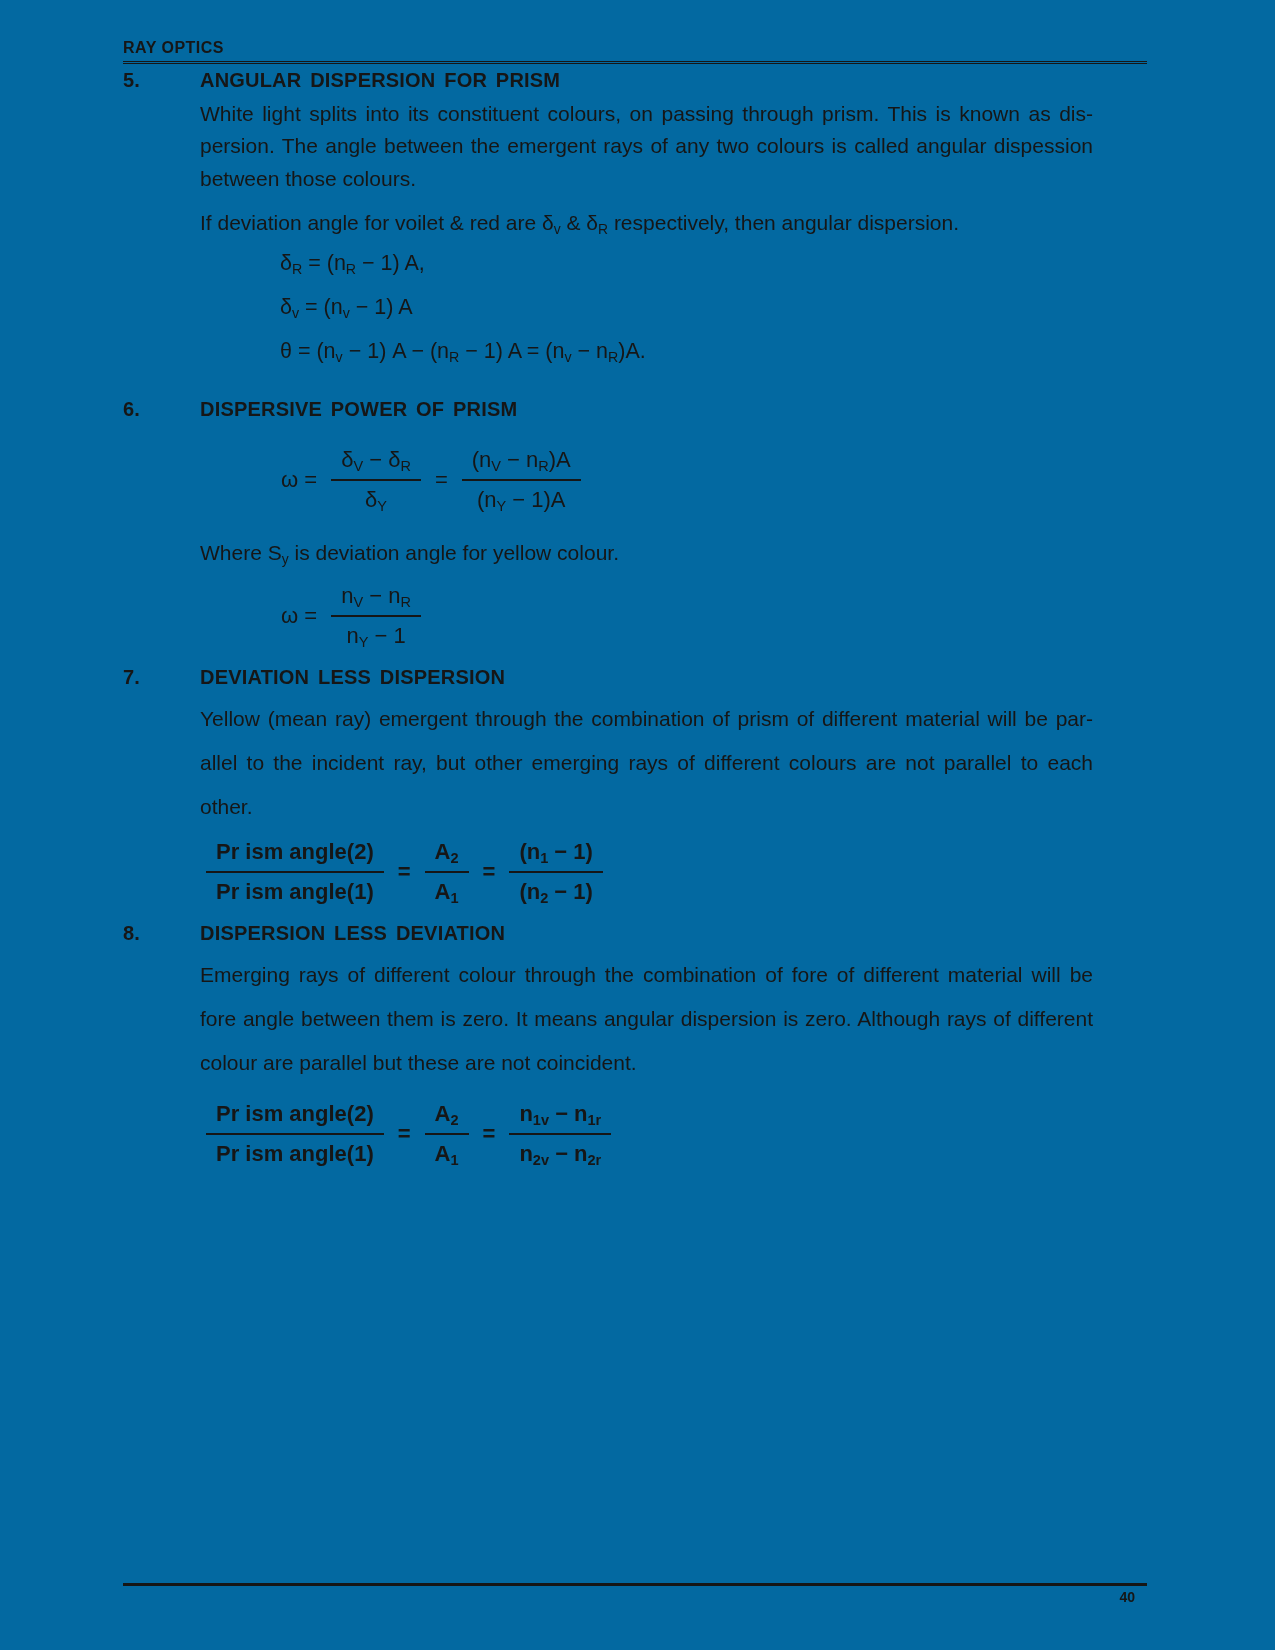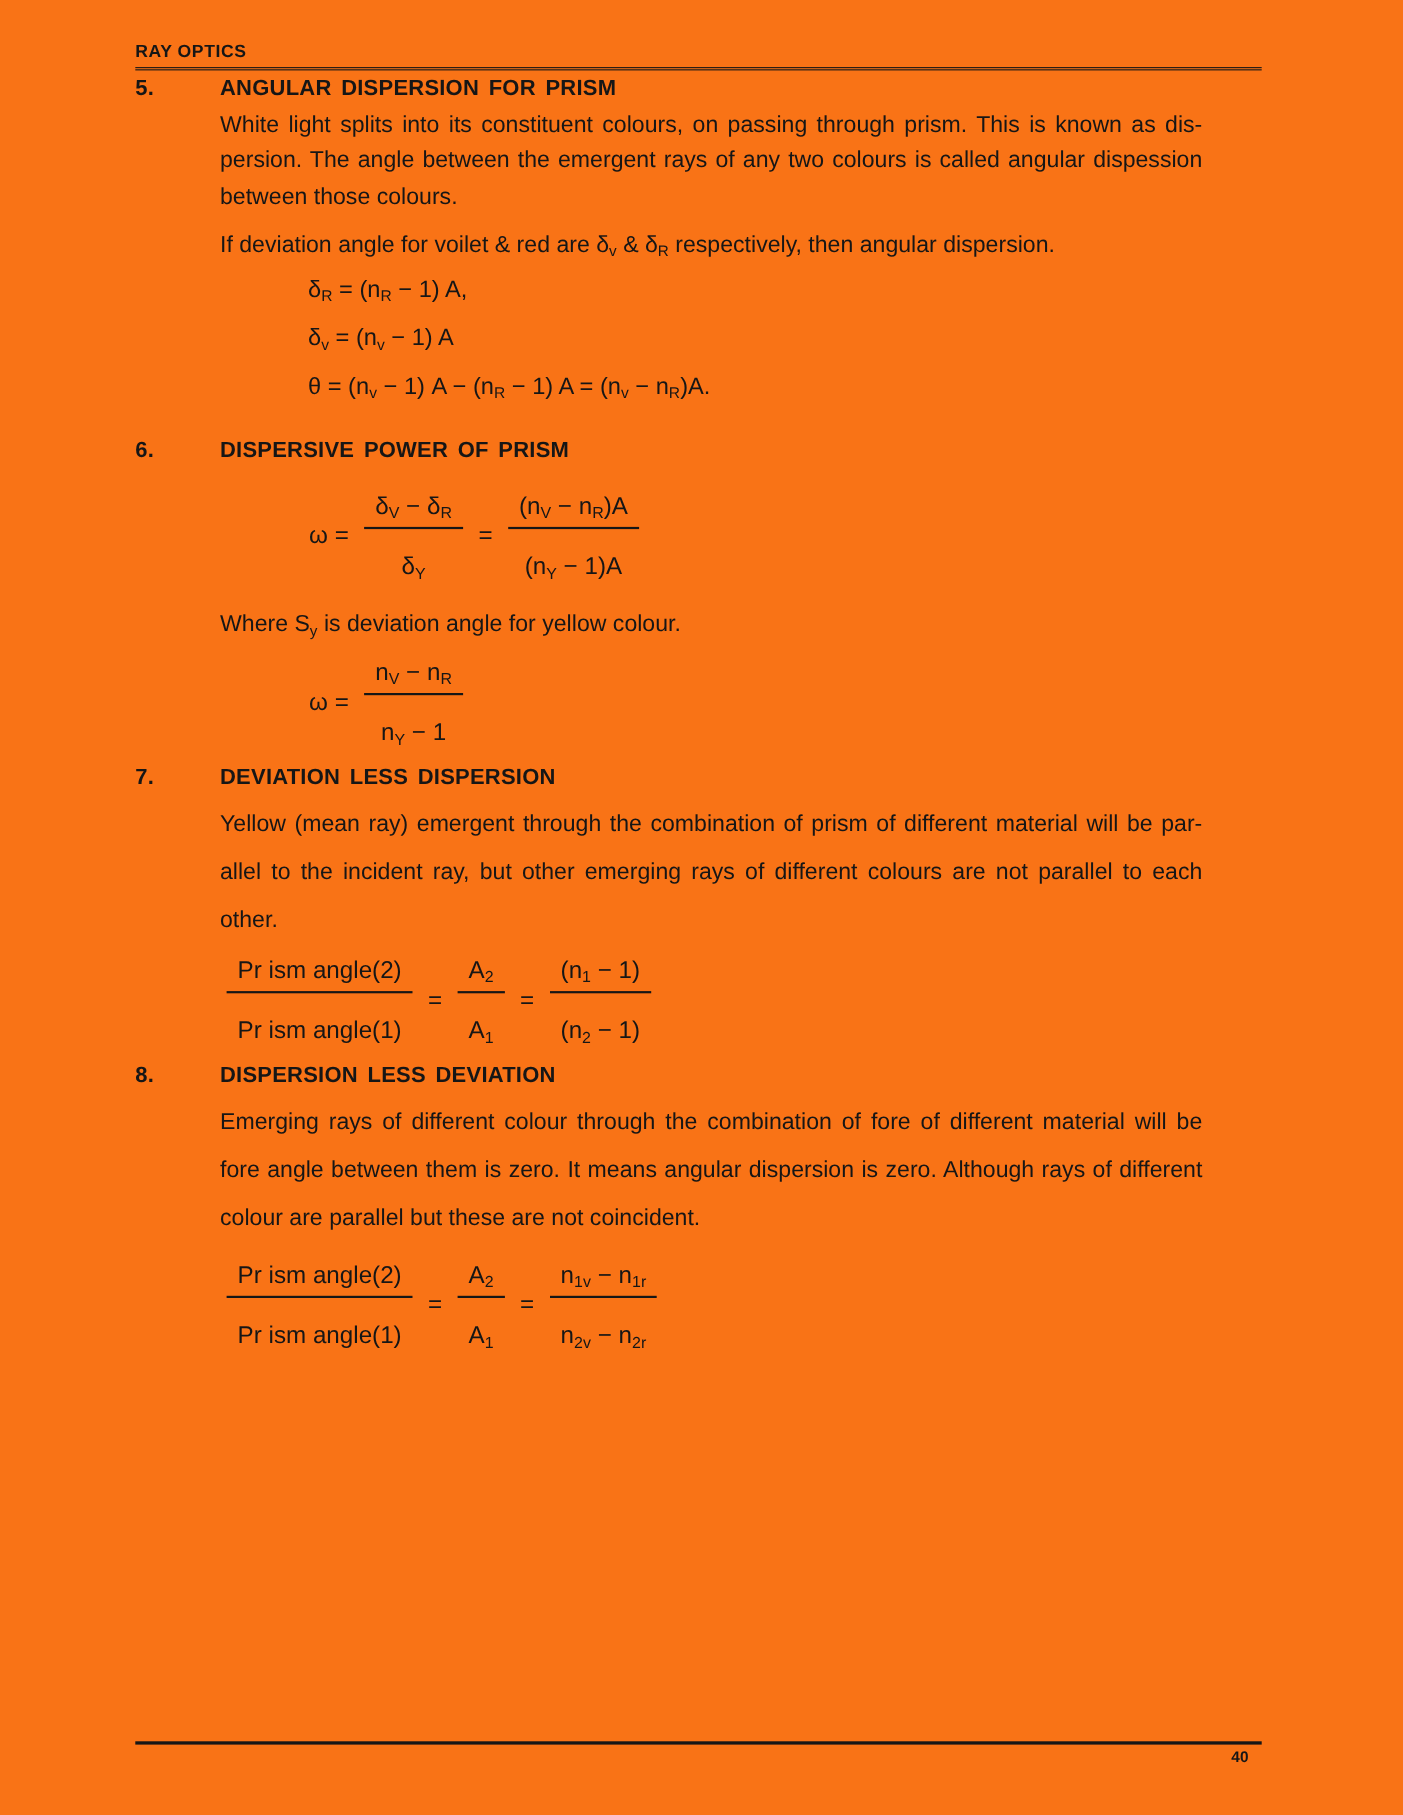--- a/index.html
+++ b/index.html
@@ -1,20 +1,20 @@
 <!DOCTYPE html>
 <html><head>
 <meta charset="utf-8">
 <style>
   html, body { margin: 0; padding: 0; background: #ffffff; }
   .page {
     position: relative;
     width: 1275px;
     height: 1650px;
-    background: #f97316;
+    background: #0369a1;
     color: #161616;
     font-family: "Liberation Sans", sans-serif;
     overflow: hidden;
   }
 
   
   .running-header { position: absolute; top: 39px; left: 123px; width: 1024px; }
   .header-title { font-size: 16px; font-weight: bold; letter-spacing: 0.5px; }
   .header-rule {
     margin-top: 4px;
@@ -42,25 +42,25 @@
   .pline { white-space: nowrap; text-align: justify; text-align-last: justify; }
   .fline { text-align-last: left; }
 
   .intro { margin-left: 77px; margin-top: 12px; font-size: 21px; line-height: 32px; white-space: nowrap; }
 
   .eqs { margin-left: 157px; margin-top: 2px; font-size: 21.5px; line-height: 44px; }
   .eq { white-space: nowrap; }
 
   .formula { display: flex; align-items: center; font-size: 22px; white-space: nowrap; }
   .f-indent { margin-left: 150px; }
-  .f-left { margin-left: 77px; }
+  .f-left { margin-left: 77px; font-weight: bold; }
   .ftext { margin: 0 8px; }
   .frac { display: inline-block; text-align: center; margin: 0 6px; vertical-align: middle; }
   .frac .num { display: block; padding: 2px 10px 6px; border-bottom: 2.5px solid #161616; }
-  .frac .den { display: block; padding: 21px 10px 2px; }
+  .frac .den { display: block; padding: 6px 10px 2px; }
 
   sub { font-size: 66%; line-height: 0; vertical-align: -0.28em; }
 
   .m24 { margin-top: 24px; }
   .m22 { margin-top: 22px; }
   .m14 { margin-top: 14px; }
   .m12 { margin-top: 12px; }
   .m8  { margin-top: 8px; }
   .m6  { margin-top: 6px; }
 

